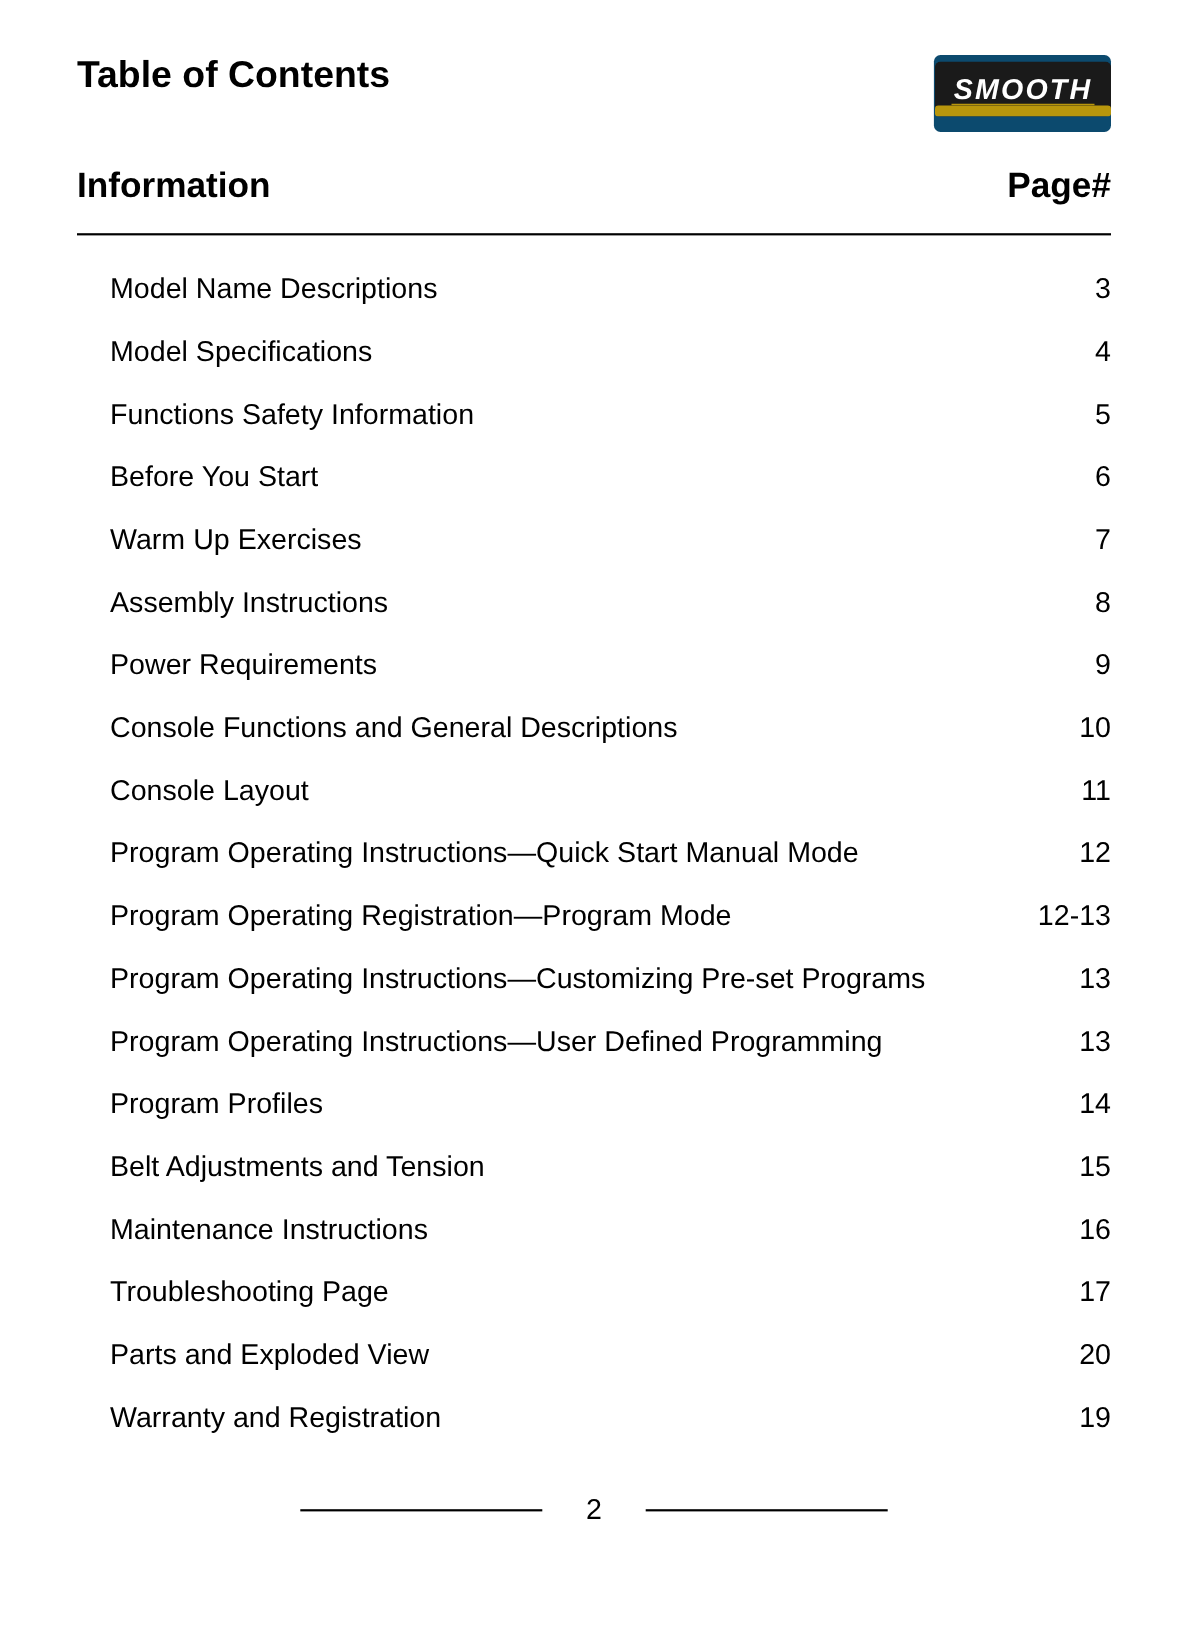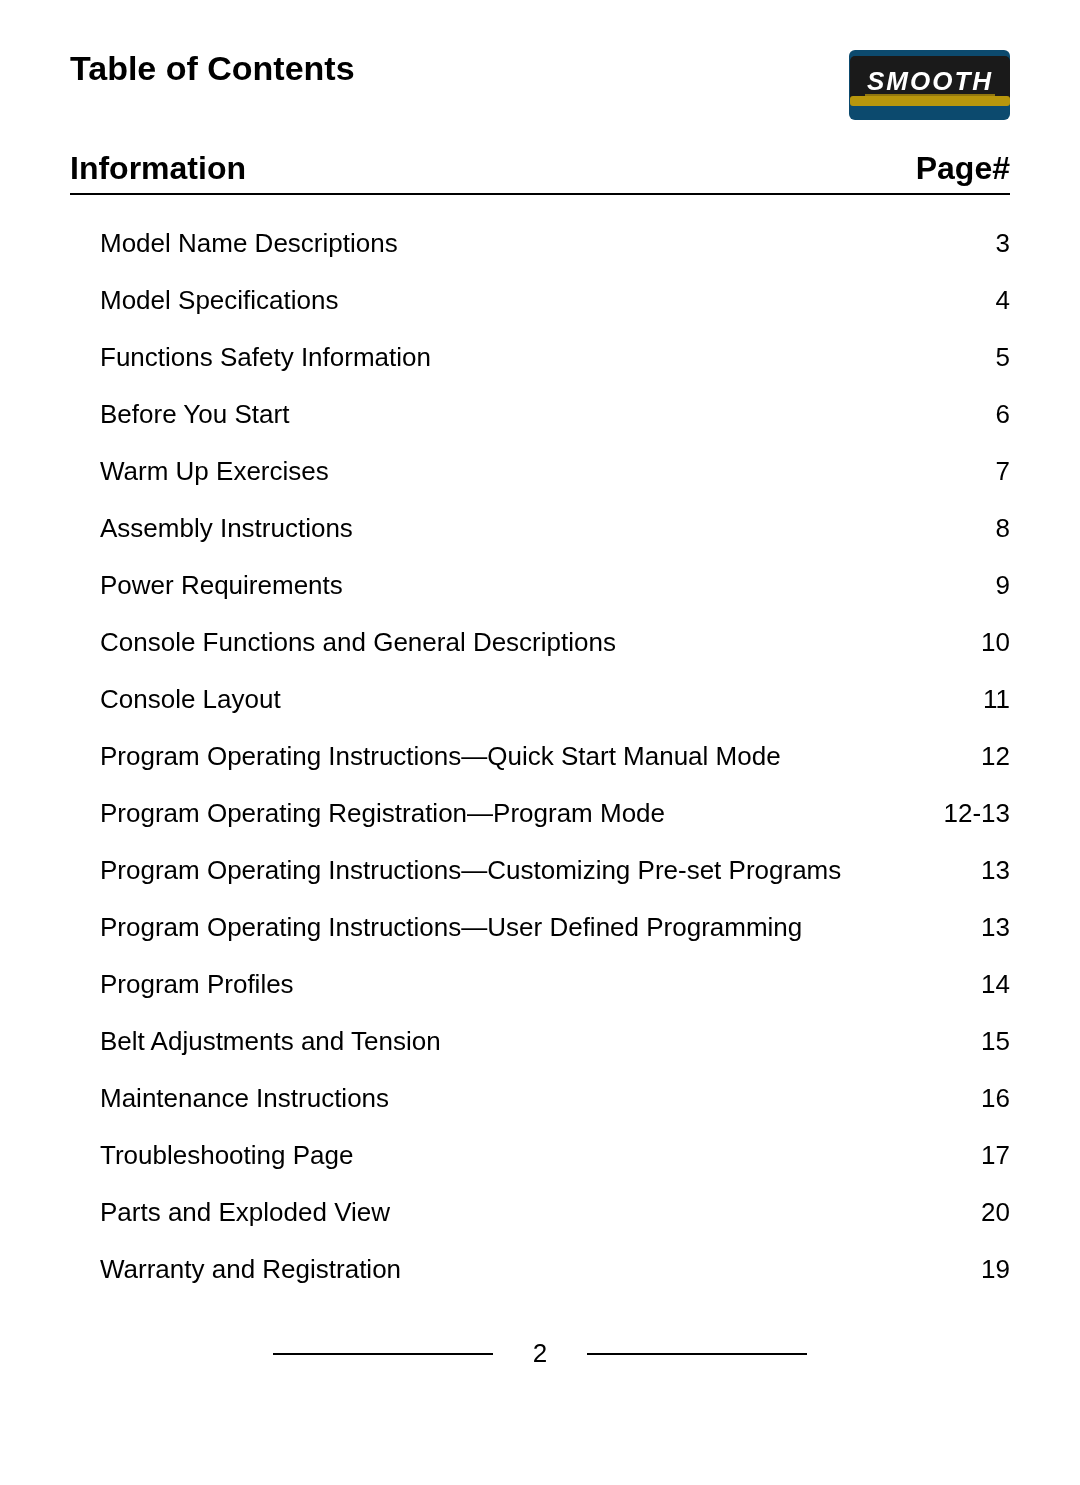--- a/index.html
+++ b/index.html
@@ -52,21 +52,21 @@
       letter-spacing: 2px;
       text-transform: uppercase;
       font-family: Arial Black, sans-serif;
     }
 
     .info-header-row {
       display: flex;
       justify-content: space-between;
       align-items: baseline;
       border-bottom: 2px solid #000000;
-      padding-bottom: 6px;
+      padding-bottom: 25px;
       margin-bottom: 20px;
     }
 
     .info-label {
       font-size: 32px;
       font-weight: bold;
       color: #000000;
     }
 
     .page-label {

